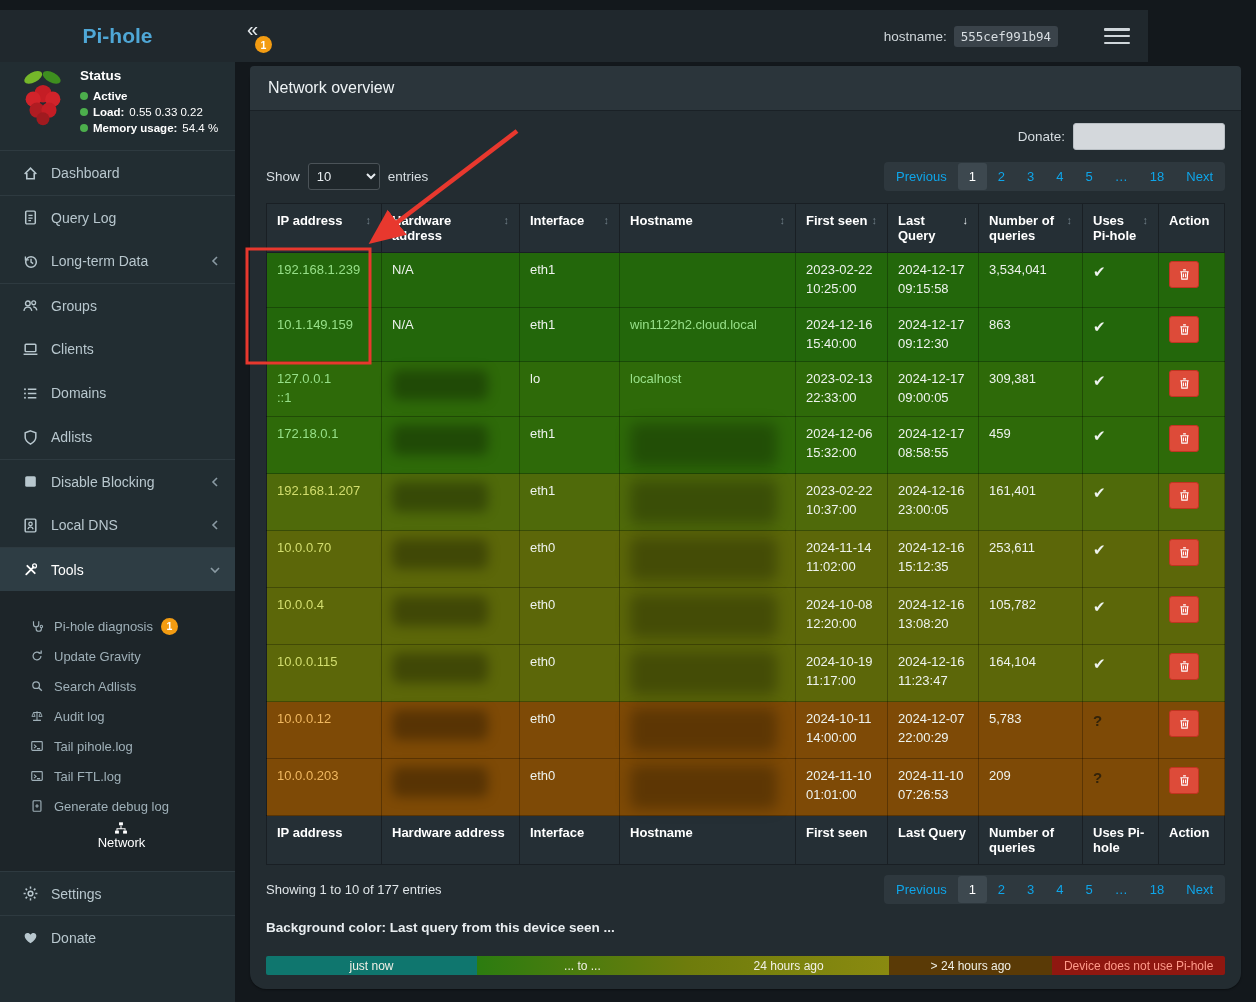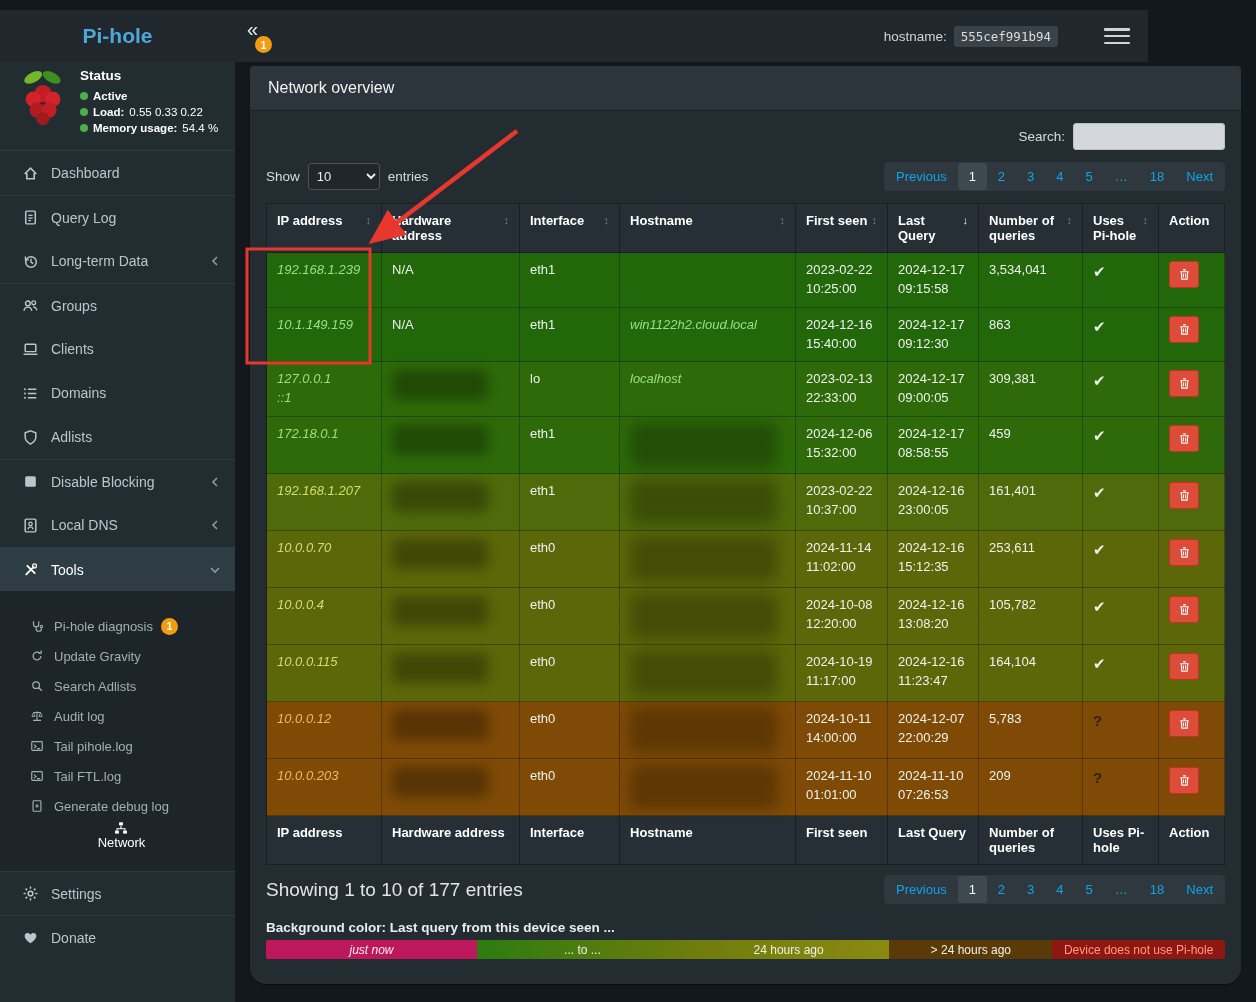--- a/index.html
+++ b/index.html
@@ -74,39 +74,39 @@
   .th-inner { display:flex; justify-content:space-between; gap:4px; }
   .sort { color:#6c7a83; font-size:11px; flex:0 0 auto; padding-top:1px; }
   .sort.on { color:#e8edf0; font-weight:bold; }
   td { font-size:13px; padding:8px 10px; border:1px solid rgba(0,0,0,0.28);
     vertical-align:top; color:#eef3ee; height:41px; line-height:1.45; word-wrap:break-word; }
   tr.tier-g1 td { background:#23670b; }
   tr.tier-g2 td { background:#2e6a09; }
   tr.tier-y1 td { background:#4f6a0a; }
   tr.tier-y2 td { background:#5c6709; }
   tr.tier-o  td { background:#7e4a06; }
-  td a { text-decoration:none;font-style:italic; }
+  td a { text-decoration:none; }
   tr.tier-g1 a, tr.tier-g2 a { color:#97e089; }
   tr.tier-y1 a, tr.tier-y2 a { color:#d3de6f; }
   tr.tier-o a { color:#f0b860; }
   .check { font-size:15px; color:#eef3ee; }
   .quest { font-size:15px; font-weight:bold; color:#33230a; }
   .trash-btn { width:30px; height:27px; background:#dd4b39; border:1px solid #c23321; border-radius:3px;
     display:inline-flex; align-items:center; justify-content:center; cursor:pointer; }
   .trash-btn svg { width:13px; height:13px; }
   .redact-hw { width:82%; height:30px; background:rgba(0,0,0,0.30); border-radius:7px; filter:blur(6px); }
   .redact-host { width:95%; height:44px; margin:-2px 0; background:rgba(0,0,0,0.26); border-radius:7px; filter:blur(7px); }
   
   .bottom-row { display:flex; justify-content:space-between; align-items:center; margin-top:4px; }
-  .summary { font-size:19px; color:#dfe5e8;text-align:right; }
+  .summary { font-size:13px; color:#dfe5e8;text-align:right; }
   .legend { margin-top:16px; }
-  .legend-title { font-size:13.5px; font-weight:bold; color:#e8edf0; margin-bottom:5px; }
+  .legend-title { font-size:13.5px; font-weight:bold; color:#e8edf0; margin-bottom:21px; }
   .legend-bar { display:flex; height:19px; border-radius:2px; overflow:hidden; }
   .legend-bar div { display:flex; align-items:center; justify-content:center; font-size:12px; color:#f0f0e6; }
-  .seg1 { width:22%; background:#be185d;font-style:italic; }
+  .seg1 { width:22%; background:#0f766e; }
   .seg2 { width:22%; background:linear-gradient(90deg,#2c7c10,#6e7c0c); }
   .seg3 { width:21%; background:linear-gradient(90deg,#6e7c0c,#8a8a10); }
   .seg4 { width:17%; background:#5a3a06; }
   .seg5 { width:18%; background:#8f1710; color:#ff9a8a !important; }
   
   .annot { position:absolute; top:0; left:0; z-index:40; pointer-events:none; }
   .mi, .smi, .chev { stroke:currentColor; }
 </style>
 </head>
 <body>
@@ -327,21 +327,21 @@
 </aside>
 
 <main class="content">
   <div class="card">
     <div class="card-header">
       <h2 class="card-title">Network overview</h2>
     </div>
     <div class="card-body">
 
       <div class="search-row">
-        <label>Search:</label>
+        <label>Donate:</label>
         <input class="search-input" type="text" style="">
       </div>
 
       <div class="controls-row">
         <div class="show-entries">
           <span>Show</span>
           <select class="entries-select">
             <option>10</option>
           </select>
           <span>entries</span>

